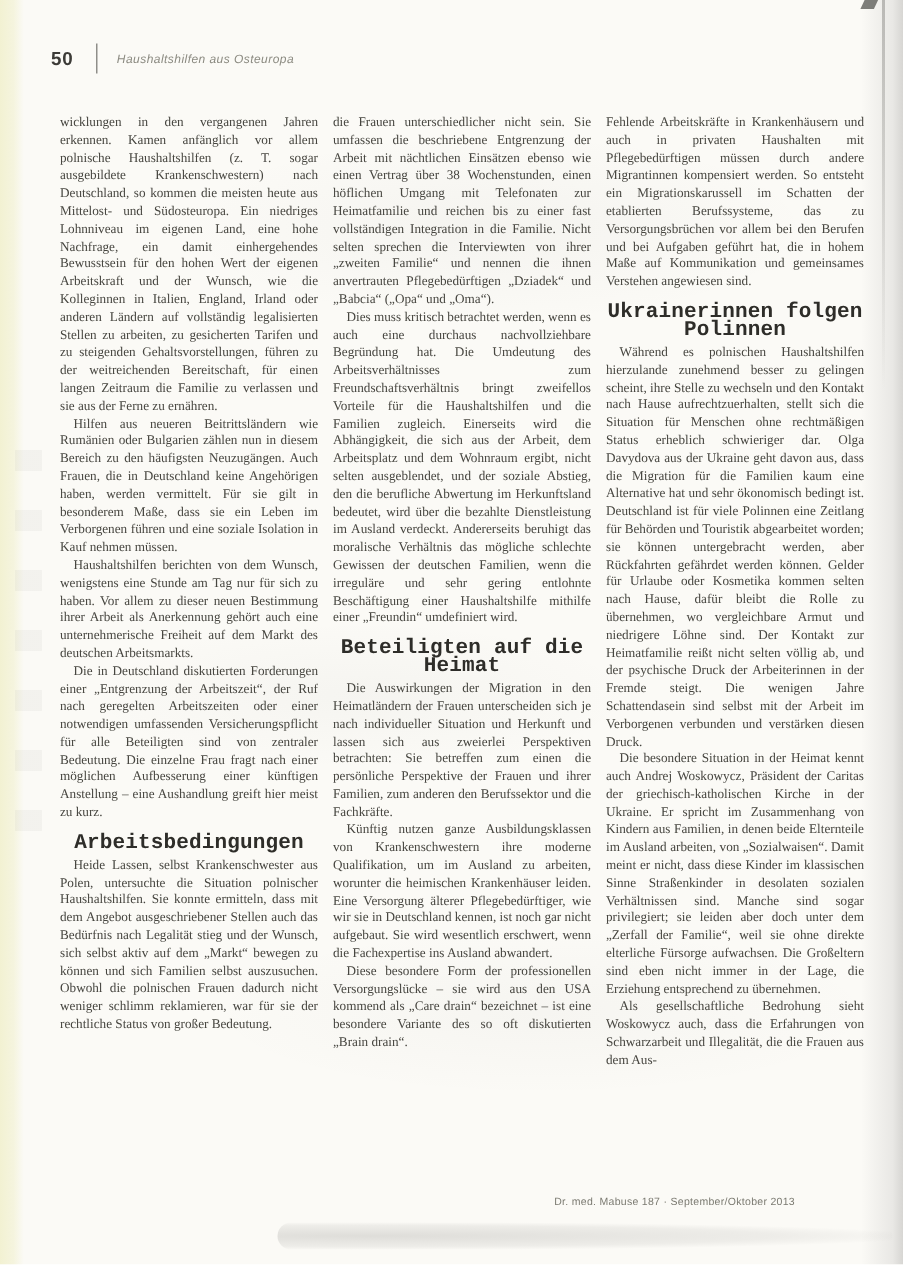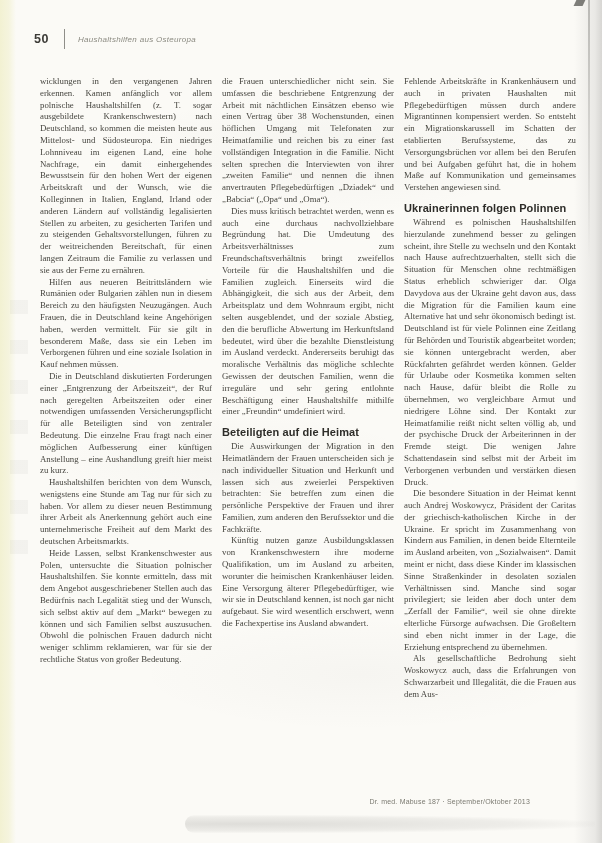--- a/index.html
+++ b/index.html
@@ -53,23 +53,23 @@
   .col{
     width:172px; height:736px; overflow:hidden;
     text-align:justify; color:#474640;
     font-size:8.8px; line-height:11.8px;
     filter:blur(0.35px);
     hyphens:auto; -webkit-hyphens:auto;
   }
   .col p{margin:0; text-indent:9px;}
   .col p.noindent{text-indent:0;}
   .col h2{
-    font-family:Liberation Sans, sans-serif;
-    font-size:11px; line-height:12px; color:#2e2d29;
-    margin:8px 0 3px 0; text-align:left; letter-spacing:.1px;
+    font-family:Liberation Mono, monospace;
+    font-size:14px; line-height:12px; color:#2e2d29;
+    margin:8px 0 3px 0; text-align:center; letter-spacing:.1px;
   }
   .footer{
     position:absolute; right:72px; top:798px;
     font-family:"Liberation Sans", sans-serif;
     font-size:7px; color:#7b7a71; letter-spacing:.2px;
     filter:blur(0.3px);
   }
 </style>
 </head>
 <body>
@@ -84,30 +84,32 @@
   <div class="header">
     <span class="page-number">50</span>
     <span class="header-rule"></span>
     <span class="running-title">Haushaltshilfen aus Osteuropa</span>
   </div>
 
   <div class="columns">
     <div class="col">
         <p class="noindent">wicklungen in den vergangenen Jahren erkennen. Kamen anfänglich vor allem polnische Haushaltshilfen (z. T. sogar ausgebildete Krankenschwestern) nach Deutschland, so kommen die meisten heute aus Mittelost- und Südosteuropa. Ein niedriges Lohnniveau im eigenen Land, eine hohe Nachfrage, ein damit einhergehendes Bewusstsein für den hohen Wert der eigenen Arbeitskraft und der Wunsch, wie die Kolleginnen in Italien, England, Irland oder anderen Ländern auf vollständig legalisierten Stellen zu arbeiten, zu gesicherten Tarifen und zu steigenden Gehaltsvorstellungen, führen zu der weitreichenden Bereitschaft, für einen langen Zeitraum die Familie zu verlassen und sie aus der Ferne zu ernähren.</p>
         <p>Hilfen aus neueren Beitrittsländern wie Rumänien oder Bulgarien zählen nun in diesem Bereich zu den häufigsten Neuzugängen. Auch Frauen, die in Deutschland keine Angehörigen haben, werden vermittelt. Für sie gilt in besonderem Maße, dass sie ein Leben im Verborgenen führen und eine soziale Isolation in Kauf nehmen müssen.</p>
+        <p>Haushaltshilfen berichten von dem Wunsch, wenigstens eine Stunde am Tag nur für sich zu haben. Vor allem zu dieser neuen Bestimmung ihrer Arbeit als Anerkennung gehört auch eine unternehmerische Freiheit auf dem Markt des deutschen Arbeitsmarkts.</p>
         <p>Die in Deutschland diskutierten Forderungen einer „Entgrenzung der Arbeitszeit“, der Ruf nach geregelten Arbeitszeiten oder einer notwendigen umfassenden Versicherungspflicht für alle Beteiligten sind von zentraler Bedeutung. Die einzelne Frau fragt nach einer möglichen Aufbesserung einer künftigen Anstellung – eine Aushandlung greift hier meist zu kurz.</p>
-        <p>Haushaltshilfen berichten von dem Wunsch, wenigstens eine Stunde am Tag nur für sich zu haben. Vor allem zu dieser neuen Bestimmung ihrer Arbeit als Anerkennung gehört auch eine unternehmerische Freiheit auf dem Markt des deutschen Arbeitsmarkts.</p>
+        <h2>Arbeitsbedingungen</h2>
         <p>Heide Lassen, selbst Krankenschwester aus Polen, untersuchte die Situation polnischer Haushaltshilfen. Sie konnte ermitteln, dass mit dem Angebot ausgeschriebener Stellen auch das Bedürfnis nach Legalität stieg und der Wunsch, sich selbst aktiv auf dem „Markt“ bewegen zu können und sich Familien selbst auszusuchen. Obwohl die polnischen Frauen dadurch nicht weniger schlimm reklamieren, war für sie der rechtliche Status von großer Bedeutung.</p>
       </div>
     <div class="col">
         <p class="noindent">die Frauen unterschiedlicher nicht sein. Sie umfassen die beschriebene Entgrenzung der Arbeit mit nächtlichen Einsätzen ebenso wie einen Vertrag über 38 Wochenstunden, einen höflichen Umgang mit Telefonaten zur Heimatfamilie und reichen bis zu einer fast vollständigen Integration in die Familie. Nicht selten sprechen die Interviewten von ihrer „zweiten Familie“ und nennen die ihnen anvertrauten Pflegebedürftigen „Dziadek“ und „Babcia“ („Opa“ und „Oma“).</p>
         <p>Dies muss kritisch betrachtet werden, wenn es auch eine durchaus nachvollziehbare Begründung hat. Die Umdeutung des Arbeitsverhältnisses zum Freundschaftsverhältnis bringt zweifellos Vorteile für die Haushaltshilfen und die Familien zugleich. Einerseits wird die Abhängigkeit, die sich aus der Arbeit, dem Arbeitsplatz und dem Wohnraum ergibt, nicht selten ausgeblendet, und der soziale Abstieg, den die berufliche Abwertung im Herkunftsland bedeutet, wird über die bezahlte Dienstleistung im Ausland verdeckt. Andererseits beruhigt das moralische Verhältnis das mögliche schlechte Gewissen der deutschen Familien, wenn die irreguläre und sehr gering entlohnte Beschäftigung einer Haushaltshilfe mithilfe einer „Freundin“ umdefiniert wird.</p>
         <h2>Beteiligten auf die Heimat</h2>
         <p>Die Auswirkungen der Migration in den Heimatländern der Frauen unterscheiden sich je nach individueller Situation und Herkunft und lassen sich aus zweierlei Perspektiven betrachten: Sie betreffen zum einen die persönliche Perspektive der Frauen und ihrer Familien, zum anderen den Berufssektor und die Fachkräfte.</p>
         <p>Künftig nutzen ganze Ausbildungsklassen von Krankenschwestern ihre moderne Qualifikation, um im Ausland zu arbeiten, worunter die heimischen Krankenhäuser leiden. Eine Versorgung älterer Pflegebedürftiger, wie wir sie in Deutschland kennen, ist noch gar nicht aufgebaut. Sie wird wesentlich erschwert, wenn die Fachexpertise ins Ausland abwandert.</p>
+        <p>Diese besondere Form der professionellen Versorgungslücke – sie wird aus den USA kommend als „Care drain“ bezeichnet – ist eine besondere Variante des so oft diskutierten „Brain drain“.</p>
       </div>
     <div class="col">
         <p class="noindent">Fehlende Arbeitskräfte in Krankenhäusern und auch in privaten Haushalten mit Pflegebedürftigen müssen durch andere Migrantinnen kompensiert werden. So entsteht ein Migrationskarussell im Schatten der etablierten Berufssysteme, das zu Versorgungsbrüchen vor allem bei den Berufen und bei Aufgaben geführt hat, die in hohem Maße auf Kommunikation und gemeinsames Verstehen angewiesen sind.</p>
         <h2>Ukrainerinnen folgen Polinnen</h2>
         <p>Während es polnischen Haushaltshilfen hierzulande zunehmend besser zu gelingen scheint, ihre Stelle zu wechseln und den Kontakt nach Hause aufrechtzuerhalten, stellt sich die Situation für Menschen ohne rechtmäßigen Status erheblich schwieriger dar. Olga Davydova aus der Ukraine geht davon aus, dass die Migration für die Familien kaum eine Alternative hat und sehr ökonomisch bedingt ist. Deutschland ist für viele Polinnen eine Zeitlang für Behörden und Touristik abgearbeitet worden; sie können untergebracht werden, aber Rückfahrten gefährdet werden können. Gelder für Urlaube oder Kosmetika kommen selten nach Hause, dafür bleibt die Rolle zu übernehmen, wo vergleichbare Armut und niedrigere Löhne sind. Der Kontakt zur Heimatfamilie reißt nicht selten völlig ab, und der psychische Druck der Arbeiterinnen in der Fremde steigt. Die wenigen Jahre Schattendasein sind selbst mit der Arbeit im Verborgenen verbunden und verstärken diesen Druck.</p>
         <p>Die besondere Situation in der Heimat kennt auch Andrej Woskowycz, Präsident der Caritas der griechisch-katholischen Kirche in der Ukraine. Er spricht im Zusammenhang von Kindern aus Familien, in denen beide Elternteile im Ausland arbeiten, von „Sozialwaisen“. Damit meint er nicht, dass diese Kinder im klassischen Sinne Straßenkinder in desolaten sozialen Verhältnissen sind. Manche sind sogar privilegiert; sie leiden aber doch unter dem „Zerfall der Familie“, weil sie ohne direkte elterliche Fürsorge aufwachsen. Die Großeltern sind eben nicht immer in der Lage, die Erziehung entsprechend zu übernehmen.</p>
         <p>Als gesellschaftliche Bedrohung sieht Woskowycz auch, dass die Erfahrungen von Schwarzarbeit und Illegalität, die die Frauen aus dem Aus-</p>
       </div>
   </div>
 

